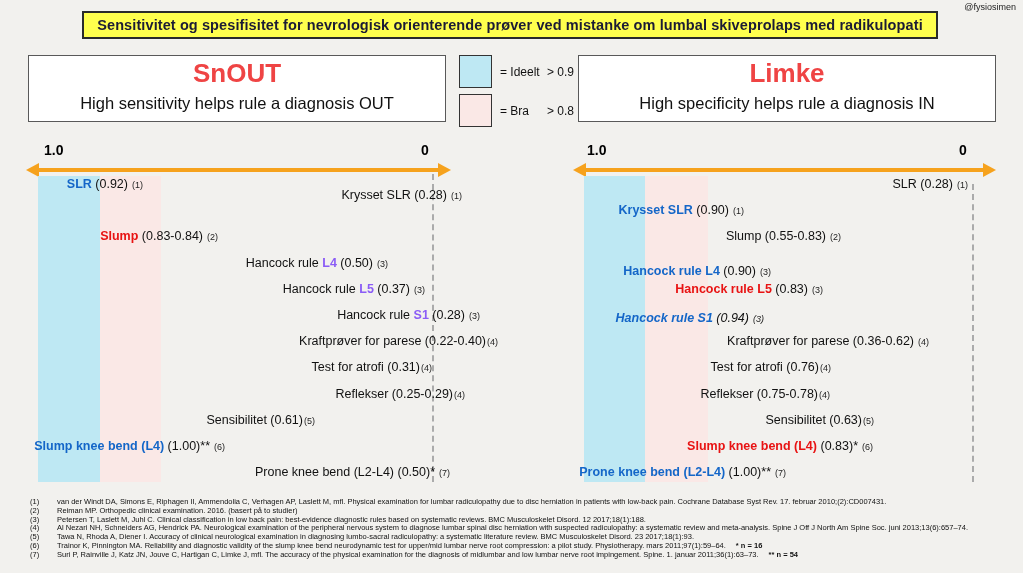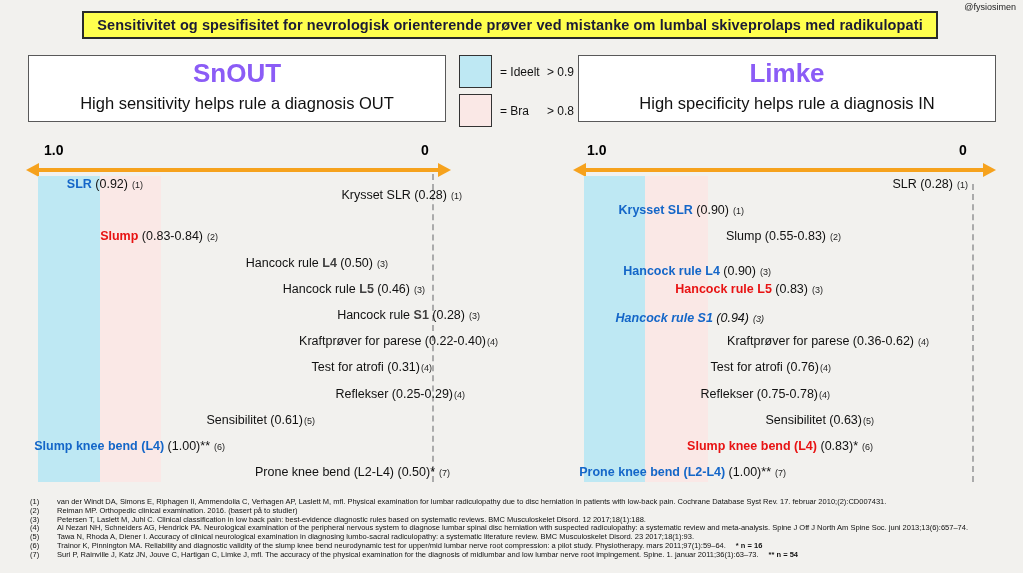--- a/index.html
+++ b/index.html
@@ -10,21 +10,21 @@
   .handle { position:absolute; top:2px; right:7px; font-size:9px; color:#222; }
 
   .banner { position:absolute; left:82px; top:11px; width:856px; height:28px;
             background:#ffff4d; border:2px solid #2a2a2a;
             display:flex; align-items:center; justify-content:center; }
   .banner span { font-weight:bold; font-size:14.5px; color:#1b1b35; letter-spacing:.1px; }
 
   .hbox { position:absolute; top:55px; width:418px; height:67px; background:#ffffff;
           border:1.5px solid #595959; text-align:center; }
   #snout-box { left:28px; } #spin-box { left:578px; }
-  .hbox .bt { font-size:26px; font-weight:bold; color:#8b5cf6; margin-top:2px; }
+  .hbox .bt { font-size:26px; font-weight:bold; color:#ef4444; margin-top:2px; }
   .hbox .bs { font-size:16.5px; color:#111; margin-top:5px; }
 
   .swatch { position:absolute; left:459px; width:33px; height:33px; border:1.5px solid #333; }
   #swatch-ideal { top:55px; background:#bee8f3; }
   #swatch-good  { top:94px; background:#fae8e6; }
   .legend-label { position:absolute; left:500px; width:74px; font-size:12px; color:#111;
                   display:flex; justify-content:space-between; }
   #legend-ideal { top:65px; } #legend-good { top:104px; }
 
   .scale-label { position:absolute; top:142px; font-size:14px; font-weight:bold; color:#000; }
@@ -46,21 +46,21 @@
 
   .dashline { position:absolute; width:0; border-left:2px dashed #ababab; }
   #dash-snout { left:432px; top:174px; height:308px; }
   #dash-spin  { left:972px; top:184px; height:298px; }
 
   .test-row { position:absolute; height:16px; line-height:16px; font-size:12.5px;
               white-space:nowrap; color:#111; z-index:3; }
   .t-strong { font-weight:bold; }
   .c-blue  { color:#1466c8; }
   .c-red   { color:#e81313; }
-  .c-plain { color:#404040; }
+  .c-plain { color:#8b5cf6; }
   .t-ref { font-size:9px; margin-left:4px; color:#222; }
   .t-ref.tight { margin-left:1px; }
 
   .refs { position:absolute; left:30px; top:498px; width:988px; }
   .ref-row { display:flex; font-size:7.5px; line-height:8.8px; color:#111; }
   .ref-num { width:27px; flex:none; }
   .ref-note { font-weight:bold; margin-left:10px; white-space:nowrap; }
 </style>
 </head>
 <body>
@@ -110,21 +110,21 @@
   <div class="arrow-head ah-r" style="left:983px"></div>
   <div class="band ideal" id="band-spin-ideal"></div>
   <div class="band good" id="band-spin-good"></div>
   <div class="dashline" id="dash-spin"></div>
 
   <div id="rows-host">
       <div class="test-row" style="top: 176px; right: 880px;"><span class="t-strong c-blue">SLR</span><span class="t-val"> (0.92)</span><span class="t-ref">(1)</span></div>
       <div class="test-row" style="top: 187px; right: 561px; text-align: right;"><span class="t-pre">Krysset SLR</span><span class="t-val"> (0.28)</span><span class="t-ref">(1)</span></div>
       <div class="test-row" style="top: 228.4px; right: 805px; padding-left: 40px;"><span class="t-strong c-red">Slump</span><span class="t-val"> (0.83-0.84)</span><span class="t-ref">(2)</span></div>
       <div class="test-row" style="top: 254.6px; right: 635px;"><span class="t-pre">Hancock rule </span><span class="t-strong c-plain">L4</span><span class="t-val"> (0.50)</span><span class="t-ref">(3)</span></div>
-      <div class="test-row" style="top: 280.8px; right: 598px;"><span class="t-pre">Hancock rule </span><span class="t-strong c-plain">L5</span><span class="t-val"> (0.46)</span><span class="t-ref">(3)</span></div>
+      <div class="test-row" style="top: 280.8px; right: 598px;"><span class="t-pre">Hancock rule </span><span class="t-strong c-plain">L5</span><span class="t-val"> (0.37)</span><span class="t-ref">(3)</span></div>
       <div class="test-row" style="top: 307px; right: 543px;"><span class="t-pre">Hancock rule </span><span class="t-strong c-plain">S1</span><span class="t-val"> (0.28)</span><span class="t-ref">(3)</span></div>
       <div class="test-row" style="top: 333.2px; right: 525px;"><span class="t-pre">Kraftprøver for parese</span><span class="t-val"> (0.22-0.40)</span><span class="t-ref tight">(4)</span></div>
       <div class="test-row" style="top: 359.4px; right: 591px;"><span class="t-pre">Test for atrofi</span><span class="t-val"> (0.31)</span><span class="t-ref tight">(4)</span></div>
       <div class="test-row" style="top: 385.6px; right: 558px;"><span class="t-pre">Reflekser</span><span class="t-val"> (0.25-0.29)</span><span class="t-ref tight">(4)</span></div>
       <div class="test-row" style="top: 411.8px; right: 708px;"><span class="t-pre">Sensibilitet</span><span class="t-val"> (0.61)</span><span class="t-ref tight">(5)</span></div>
       <div class="test-row" style="top: 438px; right: 798px;"><span class="t-strong c-blue">Slump knee bend (L4)</span><span class="t-val"> (1.00)**</span><span class="t-ref">(6)</span></div>
       <div class="test-row" style="top: 464.2px; right: 573px;"><span class="t-pre">Prone knee bend (L2-L4)</span><span class="t-val"> (0.50)*</span><span class="t-ref">(7)</span></div>
       <div class="test-row" style="top: 176px; right: 55px;"><span class="t-pre">SLR</span><span class="t-val"> (0.28)</span><span class="t-ref">(1)</span></div>
       <div class="test-row" style="top: 202.2px; right: 279px;"><span class="t-strong c-blue">Krysset SLR</span><span class="t-val"> (0.90)</span><span class="t-ref">(1)</span></div>
       <div class="test-row" style="top: 228.4px; right: 182px;"><span class="t-pre">Slump</span><span class="t-val"> (0.55-0.83)</span><span class="t-ref">(2)</span></div>

